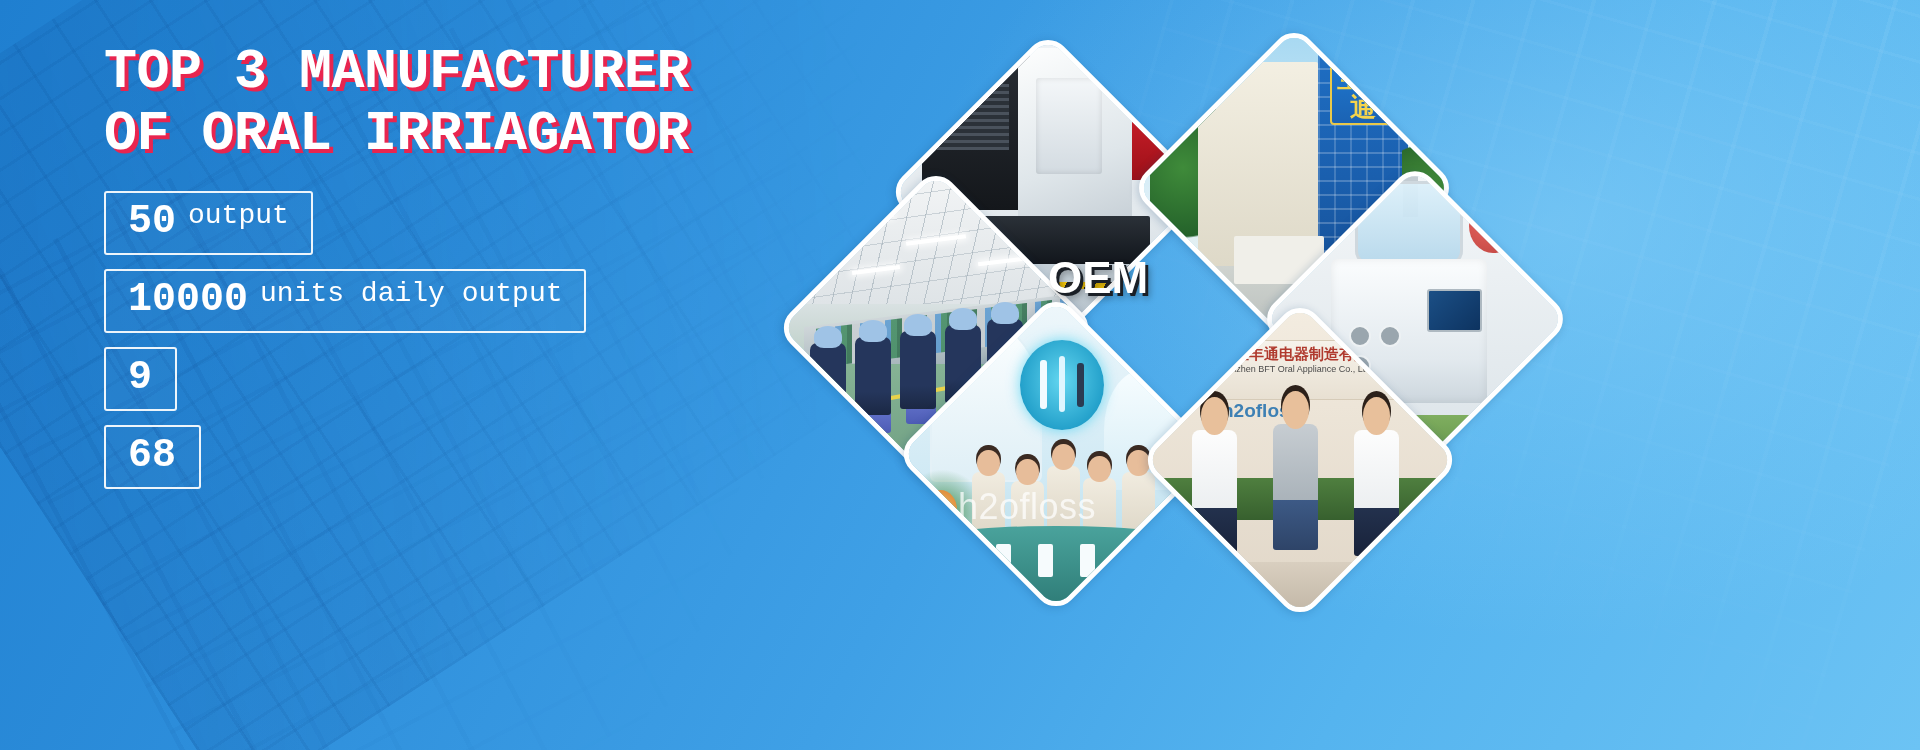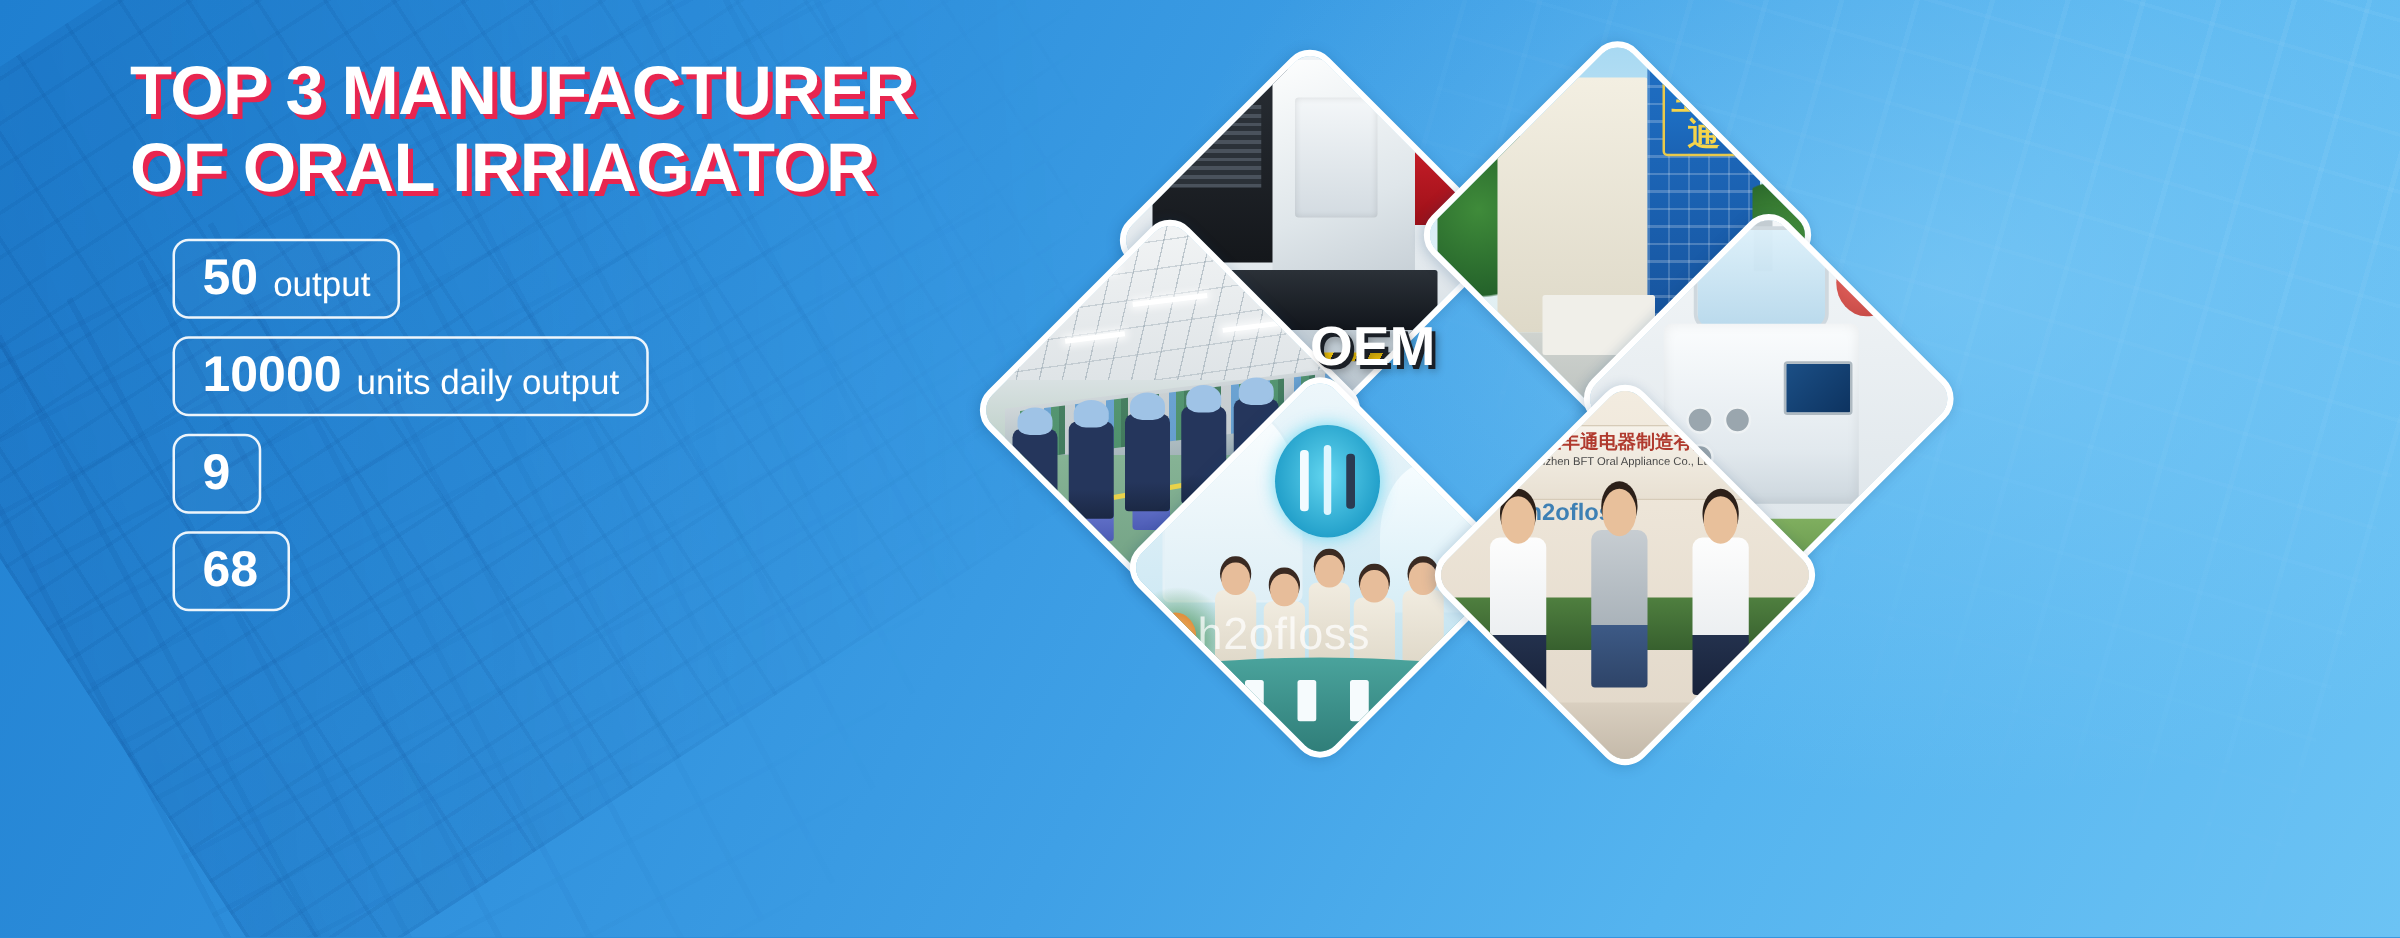--- a/index.html
+++ b/index.html
@@ -41,35 +41,34 @@
       repeating-linear-gradient(90deg,rgba(255,255,255,.14) 0 4px,rgba(255,255,255,0) 4px 58px),
       repeating-linear-gradient(0deg,rgba(255,255,255,.10) 0 3px,rgba(255,255,255,0) 3px 44px);
     opacity:.55;
     -webkit-mask-image:linear-gradient(200deg,rgba(0,0,0,.85),rgba(0,0,0,0) 78%);
             mask-image:linear-gradient(200deg,rgba(0,0,0,.85),rgba(0,0,0,0) 78%);
   }
   .glowTR{position:absolute;right:-5%;top:-30%;width:60%;height:120%;
     background:radial-gradient(ellipse at 60% 50%,rgba(150,215,250,.45),rgba(150,215,250,0) 65%);}
 
   
-  .left{position:absolute;left:104px;top:42px;width:700px;}
+  .left{position:absolute;left:104px;top:42px;width:700px;font-family:Liberation Mono, monospace;}
   .title{
     color:#ffffff;font-weight:700;font-size:55px;line-height:1.12;
     letter-spacing:-0.5px;white-space:nowrap;
     text-shadow:4px 4px 0 #e8254f;
   }
   .title .ln{display:block;}
 
   .stats{margin-top:26px;}
   .stat{
-    display:inline-flex;align-items:flex-end;
-    border:2px solid rgba(255,255,255,.92);border-radius:13px;
+    display:inline-flex;align-items:flex-start;
+    border:2px solid rgba(255,255,255,.92);border-radius:3px;
     padding:9px 22px 11px 22px;margin-bottom:14px;color:#fff;
     background:rgba(255,255,255,.02);
-    margin-left:34px;
   }
   .stat .num{font-size:40px;font-weight:700;line-height:1;letter-spacing:0px;}
   .stat .unit{font-size:22px;font-weight:700;line-height:1;margin-left:1px;}
   .stat .lbl{font-size:28px;font-weight:400;line-height:1;margin-left:11px;}
   .row{display:block;}
 
   
   .collage{position:absolute;left:830px;top:0;width:1090px;height:750px;}
   .dia{
     position:absolute;width:212px;height:212px;transform:rotate(45deg);

